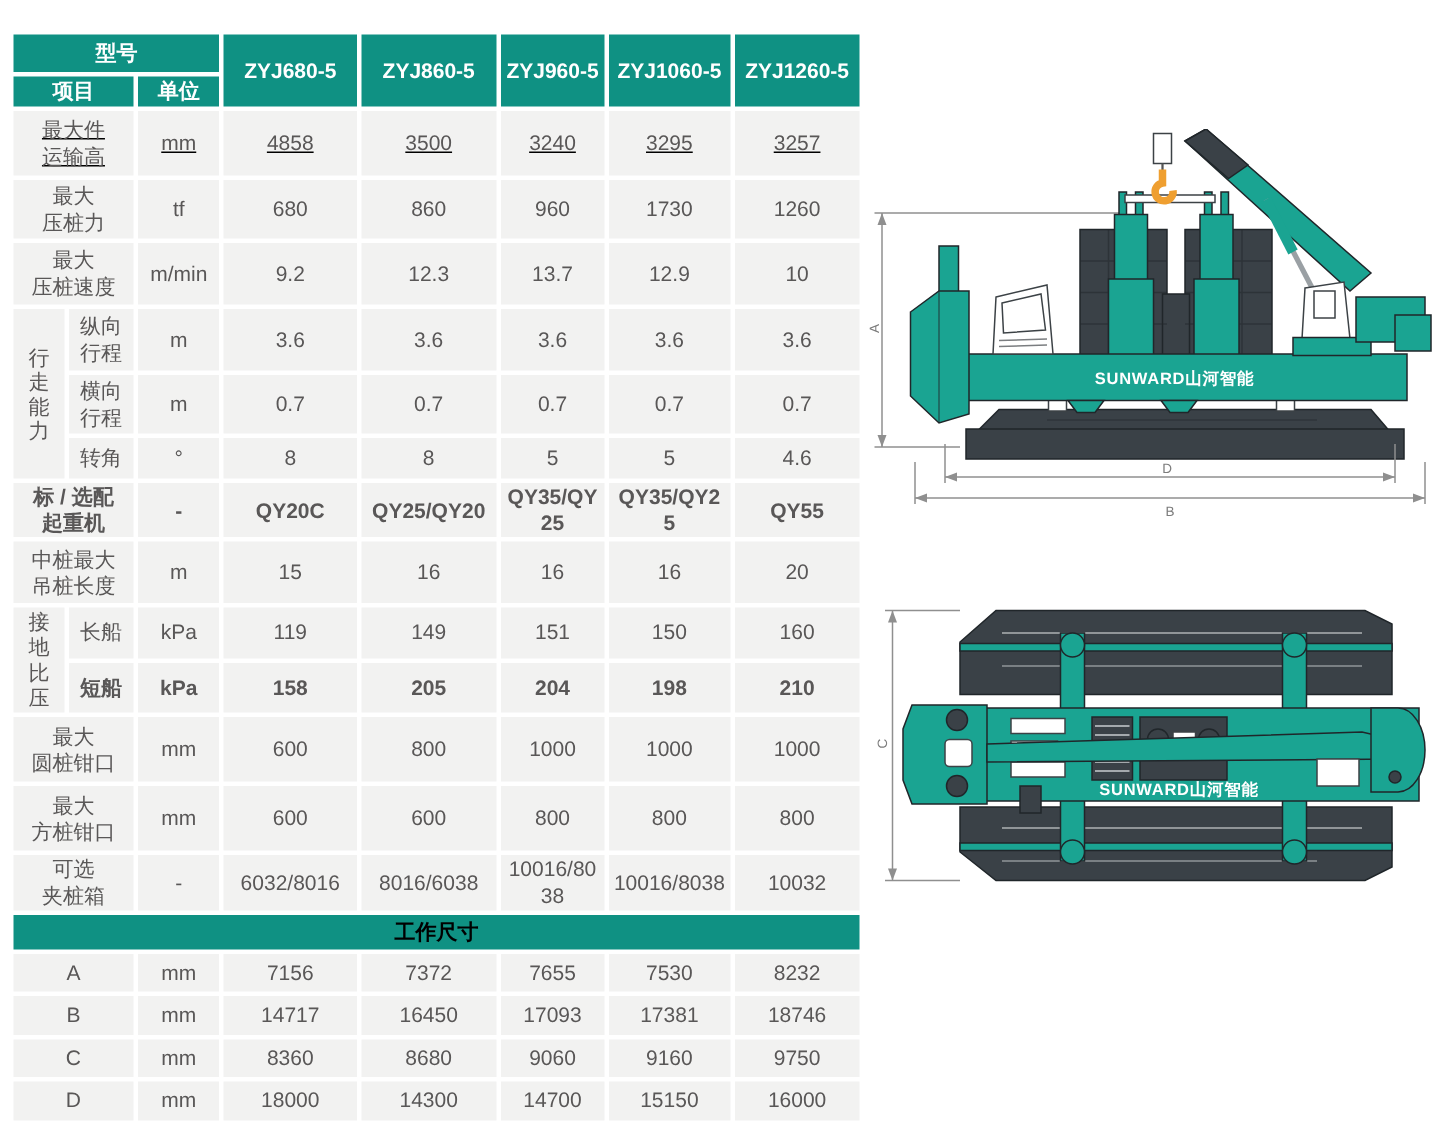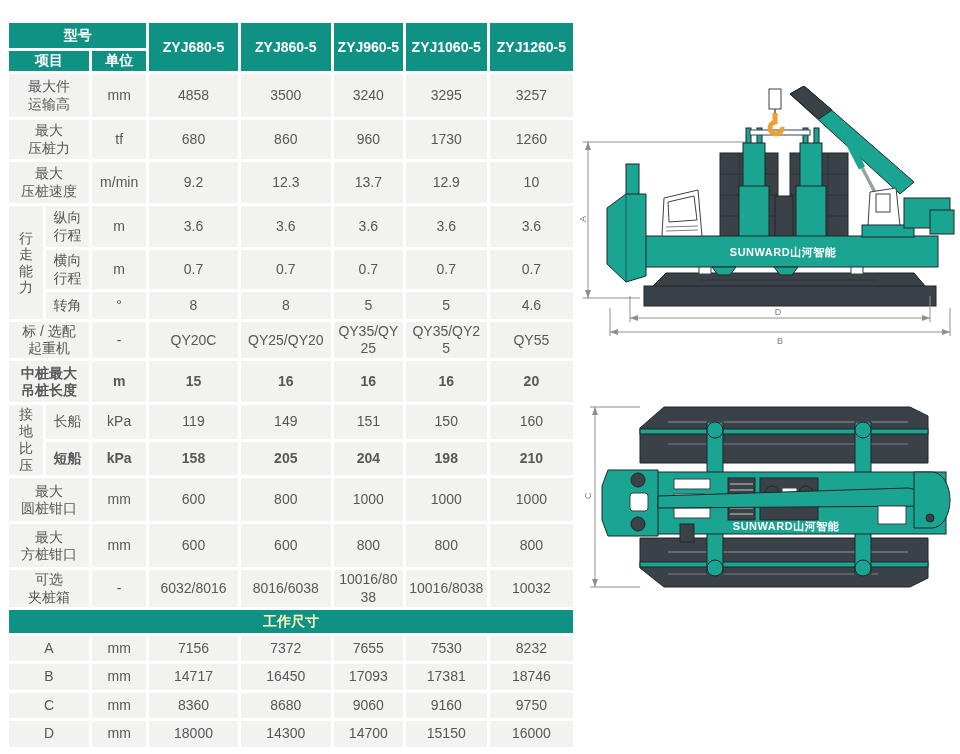--- a/index.html
+++ b/index.html
@@ -25,21 +25,21 @@
   table.spec th{
     background:var(--teal);color:#fff;font-size:14px;font-weight:bold;
     text-align:center;vertical-align:middle;padding:1px 2px;
   }
   table.spec td{
     background:var(--row-bg);color:var(--text-dark);font-size:14px;
     text-align:center;vertical-align:middle;padding:1px 3px;
     white-space:pre-line;overflow-wrap:anywhere;line-height:1.22;
   }
   table.spec td.section{
-    background:var(--teal);color:#fef9c3;font-weight:bold;white-space:nowrap;
+    background:var(--teal);color:#000000;font-weight:bold;white-space:nowrap;
   }
   table.spec td.group-vert{letter-spacing:0;line-height:1.15;}
 
   
   .drawing{position:absolute;}
   .sv{left:578px;top:86px;}
   .pv{left:578px;top:380px;}
   .fill-teal{fill:var(--draw-teal);stroke:var(--draw-outline);stroke-width:1;}
   .fill-dark{fill:var(--draw-dark);stroke:var(--draw-outline);stroke-width:1;}
   .fill-white{fill:#fff;stroke:#3c4246;stroke-width:1;}
@@ -75,21 +75,21 @@
           <th rowspan="2">ZYJ960-5</th>
           <th rowspan="2">ZYJ1060-5</th>
           <th rowspan="2">ZYJ1260-5</th>
         </tr>
       <tr style="height:19px">
         <th colspan="2">项目</th>
         <th>单位</th>
       </tr>
     </thead>
     <tbody id="spec-body">
-        <tr style="height: 43px;">
+        <tr style="height: 43px; text-decoration: underline;">
           <td colspan="2">最大件
 运输高</td>
           <td>mm</td>
           <td>4858</td>
           <td>3500</td>
           <td>3240</td>
           <td>3295</td>
           <td>3257</td>
         </tr>
         <tr style="height: 39px;">
@@ -138,31 +138,31 @@
         </tr>
         <tr style="height: 27px;">
           <td>转角</td>
           <td>°</td>
           <td>8</td>
           <td>8</td>
           <td>5</td>
           <td>5</td>
           <td>4.6</td>
         </tr>
-        <tr style="height: 31px;">
+        <tr style="height: 31px; font-weight: bold;">
           <td colspan="2">标 / 选配
 起重机</td>
           <td>-</td>
           <td>QY20C</td>
           <td>QY25/QY20</td>
           <td>QY35/QY25</td>
           <td>QY35/QY25</td>
           <td>QY55</td>
         </tr>
-        <tr style="height: 41px; font-weight: bold;">
+        <tr style="height: 41px;">
           <td colspan="2">中桩最大
 吊桩长度</td>
           <td>m</td>
           <td>15</td>
           <td>16</td>
           <td>16</td>
           <td>16</td>
           <td>20</td>
         </tr>
         <tr style="height: 27px;">

